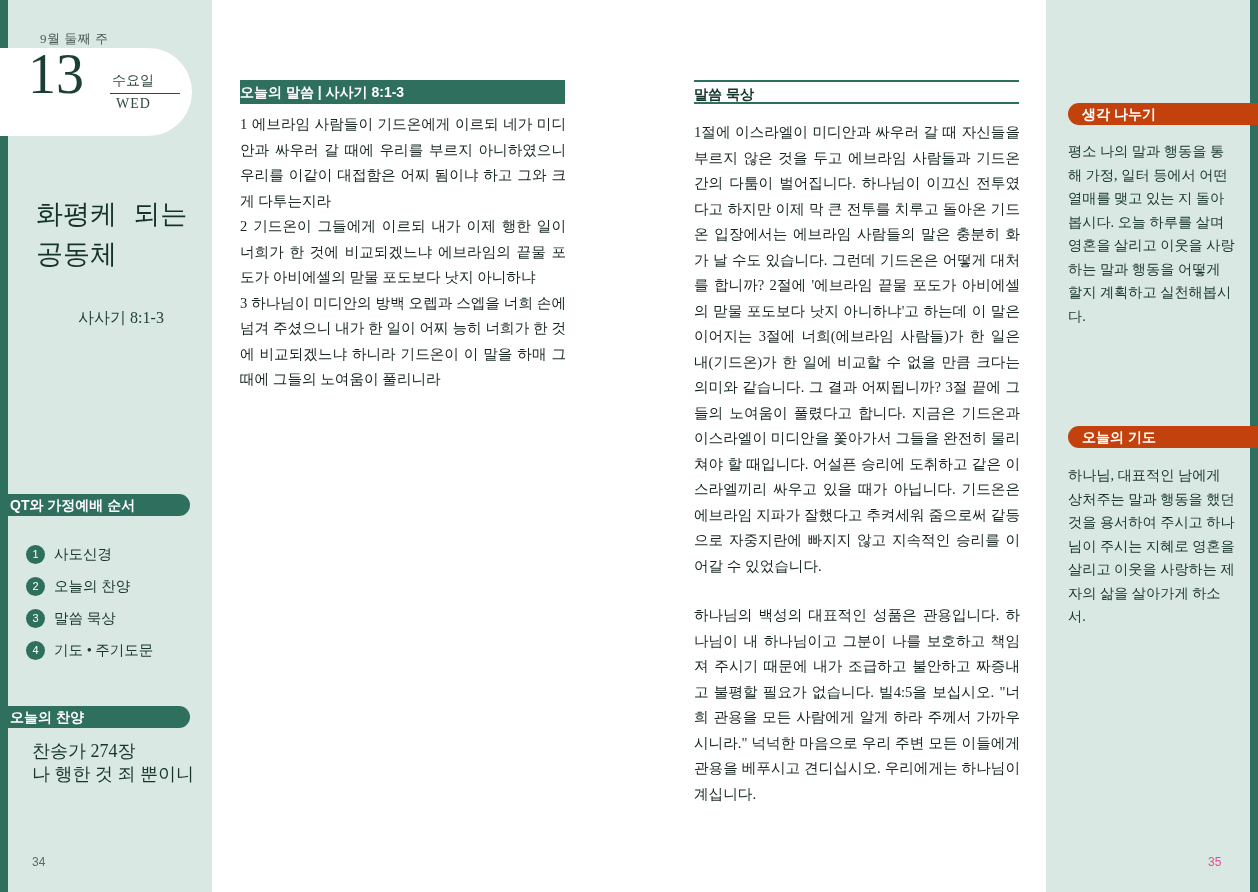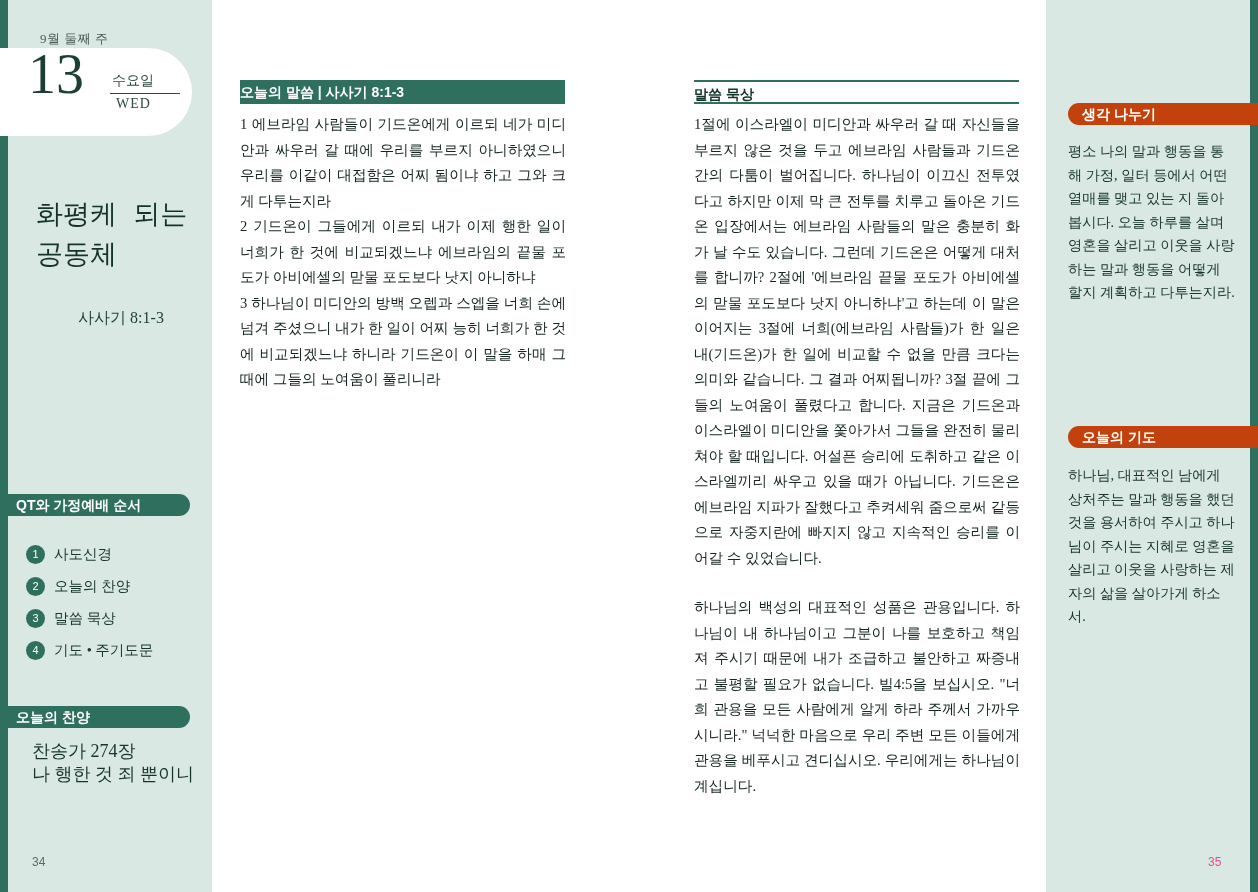--- a/index.html
+++ b/index.html
@@ -105,21 +105,21 @@
   }
 
   .sec-head {
     position: absolute;
     height: 22px;
     background: #2f6f5e;
     color: #ffffff;
     font-size: 14px;
     font-weight: bold;
     line-height: 22px;
-    padding-left: 16px;
+    padding-left: 10px;
     box-sizing: border-box;
     border-radius: 0 11px 11px 0;
     font-family: "Liberation Sans", sans-serif;
   }
   #qt-order-head { left: 0; top: 494px; width: 190px; }
   #hymn-head { left: 0; top: 706px; width: 190px; }
 
   .order-list {
     position: absolute;
     left: 26px;
@@ -195,21 +195,21 @@
     top: 112px;
     width: 326px;
     font-size: 14.6px;
     line-height: 25.5px;
     color: #15251f;
     text-align: justify;
   }
   .meditation-body {
     position: absolute;
     left: 694px;
-    top: 112px;
+    top: 120px;
     width: 326px;
     font-size: 14.6px;
     line-height: 25.5px;
     color: #15251f;
     text-align: justify;
   }
   .meditation-body p { margin: 0 0 24px 0; }
 
   
   .right-panel {
@@ -317,20 +317,20 @@
   <div class="col-head" id="meditation-head">말씀 묵상</div>
   <div class="meditation-body">
     <p>1절에 이스라엘이 미디안과 싸우러 갈 때 자신들을 부르지 않은 것을 두고 에브라임 사람들과 기드온 간의 다툼이 벌어집니다. 하나님이 이끄신 전투였다고 하지만 이제 막 큰 전투를 치루고 돌아온 기드온 입장에서는 에브라임 사람들의 말은 충분히 화가 날 수도 있습니다. 그런데 기드온은 어떻게 대처를 합니까? 2절에 '에브라임 끝물 포도가 아비에셀의 맏물 포도보다 낫지 아니하냐'고 하는데 이 말은 이어지는 3절에 너희(에브라임 사람들)가 한 일은 내(기드온)가 한 일에 비교할 수 없을 만큼 크다는 의미와 같습니다. 그 결과 어찌됩니까? 3절 끝에 그들의 노여움이 풀렸다고 합니다. 지금은 기드온과 이스라엘이 미디안을 쫓아가서 그들을 완전히 물리쳐야 할 때입니다. 어설픈 승리에 도취하고 같은 이스라엘끼리 싸우고 있을 때가 아닙니다. 기드온은 에브라임 지파가 잘했다고 추켜세워 줌으로써 같등으로 자중지란에 빠지지 않고 지속적인 승리를 이어갈 수 있었습니다.</p>
     <p>하나님의 백성의 대표적인 성품은 관용입니다. 하나님이 내 하나님이고 그분이 나를 보호하고 책임져 주시기 때문에 내가 조급하고 불안하고 짜증내고 불평할 필요가 없습니다. 빌4:5을 보십시오. "너희 관용을 모든 사람에게 알게 하라 주께서 가까우시니라." 넉넉한 마음으로 우리 주변 모든 이들에게 관용을 베푸시고 견디십시오. 우리에게는 하나님이 계십니다.</p>
   </div>
 
   <div class="right-panel"></div>
   <div class="right-accent"></div>
 
   <div class="sec-head-r" id="share-head">생각 나누기</div>
-  <div class="right-body" id="share-body">평소 나의 말과 행동을 통해 가정, 일터 등에서 어떤 열매를 맺고 있는 지 돌아봅시다. 오늘 하루를 살며 영혼을 살리고 이웃을 사랑하는 말과 행동을 어떻게 할지 계획하고 다투는지라.</div>
+  <div class="right-body" id="share-body">평소 나의 말과 행동을 통해 가정, 일터 등에서 어떤 열매를 맺고 있는 지 돌아봅시다. 오늘 하루를 살며 영혼을 살리고 이웃을 사랑하는 말과 행동을 어떻게 할지 계획하고 실천해봅시다.</div>
 
   <div class="sec-head-r" id="prayer-head">오늘의 기도</div>
   <div class="right-body" id="prayer-body">하나님, 대표적인 남에게 상처주는 말과 행동을 했던 것을 용서하여 주시고 하나님이 주시는 지혜로 영혼을 살리고 이웃을 사랑하는 제자의 삶을 살아가게 하소서.</div>
 
   <div class="page-num-right">35</div>
 
 </div>
 
 </body></html>

